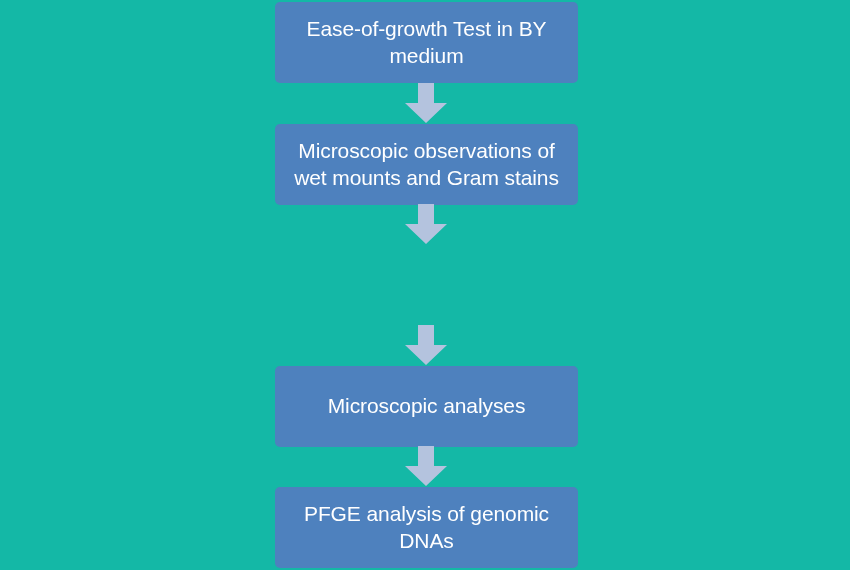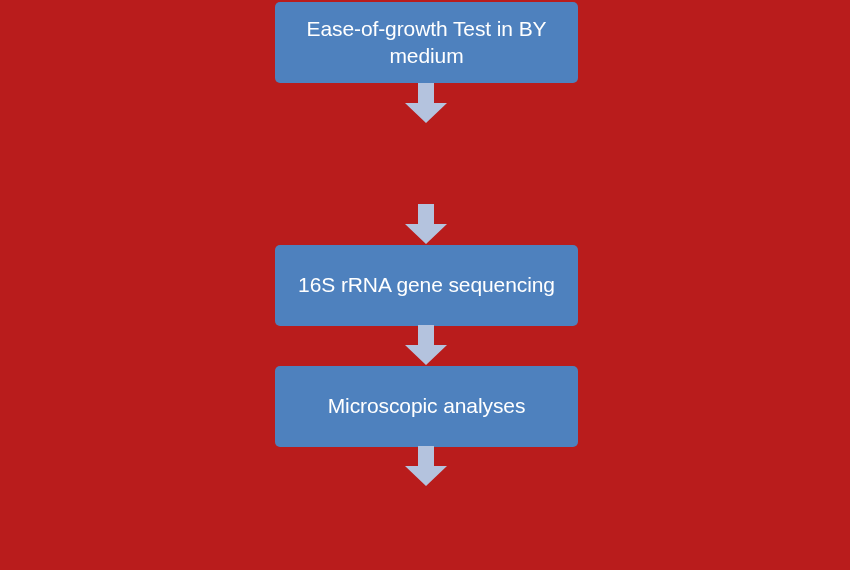--- a/index.html
+++ b/index.html
@@ -11,21 +11,21 @@
     height: 570px;
     background: #ffffff;
     font-family: "Liberation Sans", sans-serif;
     overflow: hidden;
   }
 
   #flowchart {
     position: relative;
     width: 850px;
     height: 570px;
-    background: #b91c1c;
+    background: #14b8a6;
   }
 
   .flow-step {
     position: absolute;
     left: 275px;
     width: 303px;
     height: 81px;
     background: #4E81BE;
     border-radius: 5px;
     display: flex;
@@ -66,41 +66,44 @@
   <div class="flow-step" style="top:2px;">
     <span class="flow-step-label">Ease-of-growth Test in BY medium</span>
   </div>
 
   <div class="flow-arrow" style="top:83px;">
     <svg viewBox="0 0 42 40">
       <polygon points="13,0 29,0 29,20 42,20 21,40 0,20 13,20" fill="#B4C3DE"></polygon>
     </svg>
   </div>
 
+  <div class="flow-step" style="top:124px;">
+    <span class="flow-step-label">Microscopic observations of wet mounts and Gram stains</span>
+  </div>
 
   <div class="flow-arrow" style="top:204px;">
     <svg viewBox="0 0 42 40">
       <polygon points="13,0 29,0 29,20 42,20 21,40 0,20 13,20" fill="#B4C3DE"></polygon>
     </svg>
   </div>
 
-  <div class="flow-step" style="top:245px;">
-    <span class="flow-step-label">16S rRNA gene sequencing</span>
-  </div>
 
   <div class="flow-arrow" style="top:325px;">
     <svg viewBox="0 0 42 40">
       <polygon points="13,0 29,0 29,20 42,20 21,40 0,20 13,20" fill="#B4C3DE"></polygon>
     </svg>
   </div>
 
   <div class="flow-step" style="top:366px;">
     <span class="flow-step-label">Microscopic analyses</span>
   </div>
 
   <div class="flow-arrow" style="top:446px;">
     <svg viewBox="0 0 42 40">
       <polygon points="13,0 29,0 29,20 42,20 21,40 0,20 13,20" fill="#B4C3DE"></polygon>
     </svg>
   </div>
 
+  <div class="flow-step" style="top:487px;">
+    <span class="flow-step-label">PFGE analysis of genomic DNAs</span>
+  </div>
 
 </div>
 
 </body></html>

